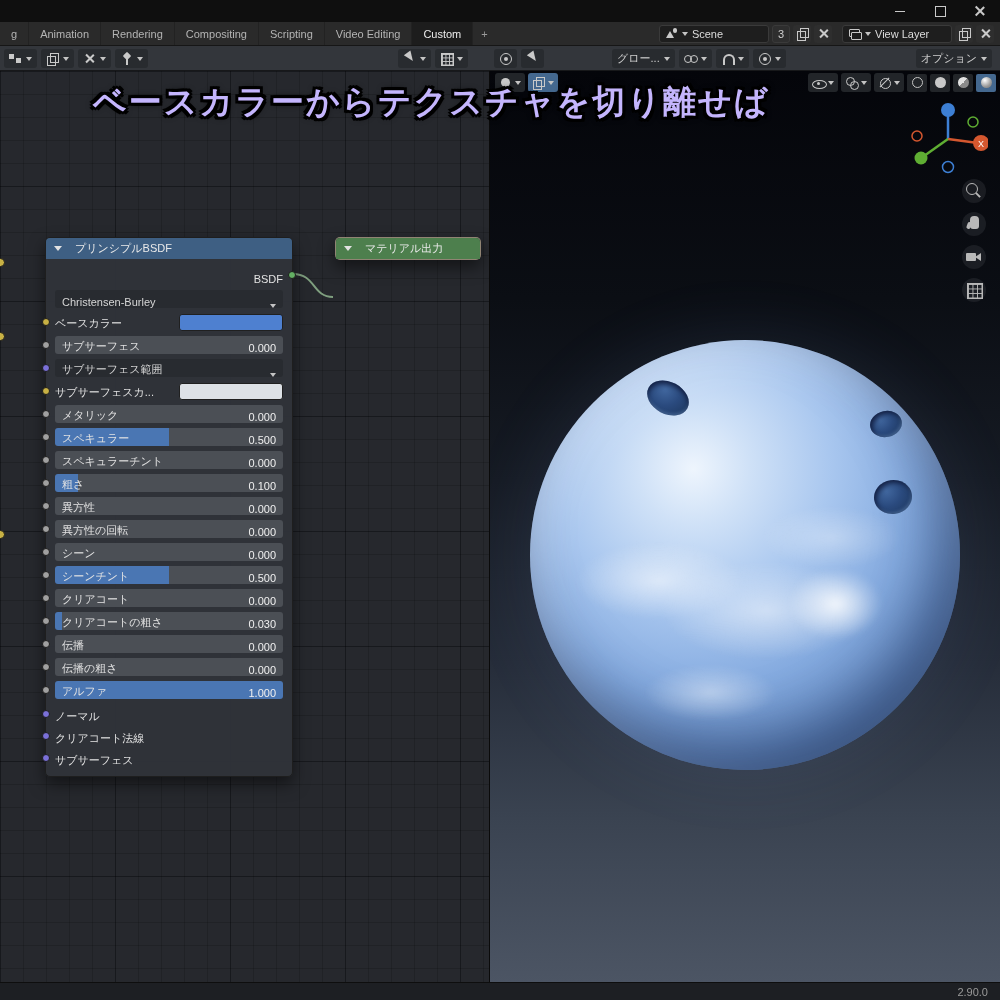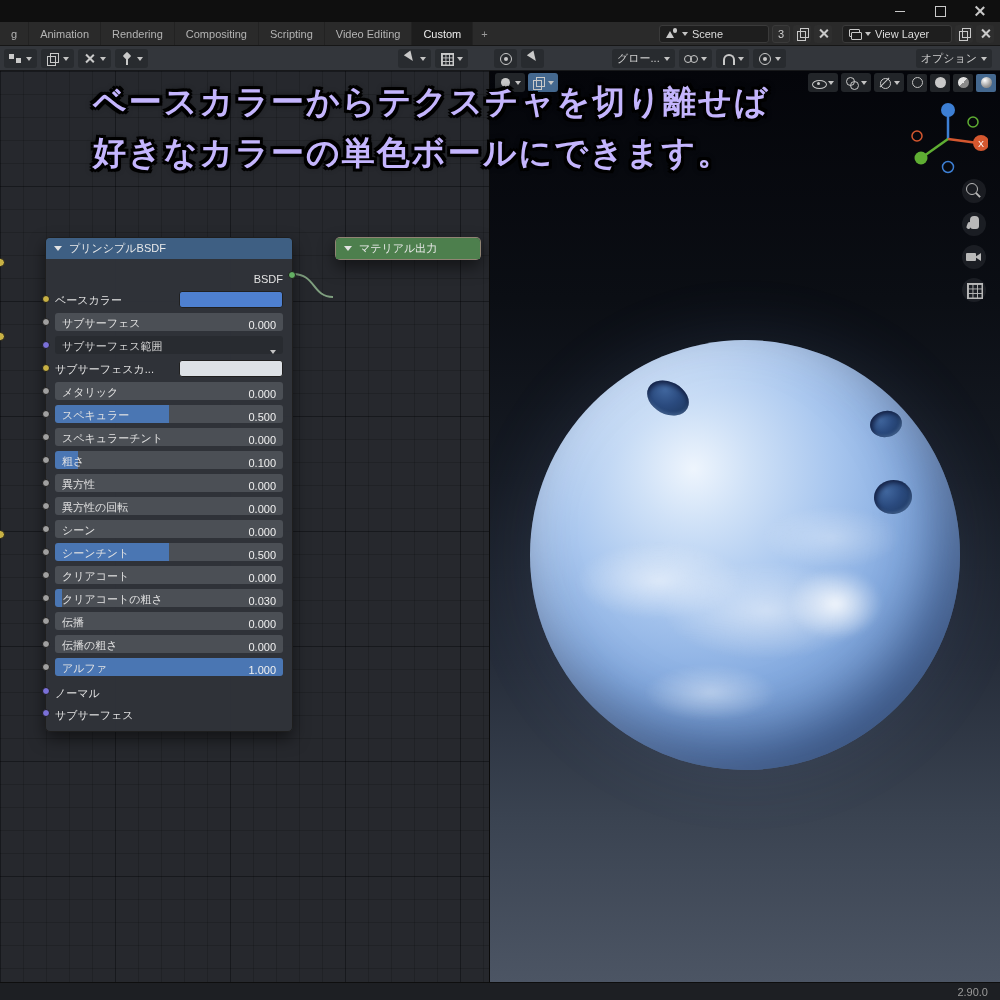--- a/index.html
+++ b/index.html
@@ -71,21 +71,21 @@
   linear-gradient(rgba(0,0,0,.16) 1px,transparent 1px),
   linear-gradient(90deg,rgba(0,0,0,.16) 1px,transparent 1px),
   linear-gradient(rgba(0,0,0,.25) 1px,transparent 1px),
   linear-gradient(90deg,rgba(0,0,0,.25) 1px,transparent 1px);
  background-size:23px 23px,23px 23px,115px 115px,115px 115px}
 .noodle{position:absolute;left:0;top:0;pointer-events:none}
 .edge-socket{position:absolute;left:-4px;width:9px;height:9px;border-radius:50%;background:#c8b144;border:1px solid #1c1c1c}
 
 .node{position:absolute;border-radius:5px;background:rgba(48,51,57,.97);box-shadow:0 7px 16px rgba(0,0,0,.5);border:1px solid #1e1e1e}
 .node.mat-out{border:1px solid rgba(225,200,165,.55)}
-.node-header{height:21px;border-radius:4px 4px 0 0;display:flex;align-items:center;gap:7px;padding:0 8px;color:#eaeaea}
+.node-header{height:21px;border-radius:4px 4px 0 0;display:flex;align-items:center;gap:13px;padding:0 8px;color:#eaeaea}
 .bsdf .node-header{background:var(--bsdf-header,#3e5f83)}
 .mat-out .node-header{background:var(--output-header,#4d7f4d)}
 .collapse{width:0;height:0;border-left:4px solid transparent;border-right:4px solid transparent;border-top:5px solid #e2e2e2}
 .node-body{padding:6px 9px 6px}
 .node-row{position:relative;height:18px;margin-bottom:5px;border-radius:3px;display:flex;align-items:flex-end;gap:5px;padding:0 7px;background:#4b4f55;color:#e3e3e3}
 .node-row .label{flex:1;white-space:nowrap;overflow:hidden}
 .node-row .value{color:#f0f0f0}
 .node-row .swatch{display:none;width:104px;height:17px;border-radius:3px;border:1px solid #202020}
 .node-row .chev{display:none}
 .t-dropdown{background:#282b30;color:#d6d6d6}
@@ -295,20 +295,24 @@
     <div class="node bsdf" style="left:45px;top:166px;width:248px">
       <div class="node-header">
         <span class="collapse"></span>
         <span>プリンシプルBSDF</span>
       </div>
       <div class="node-body">
         <div class="node-row t-plain out-row">
           <span class="label">BSDF</span>
           <span class="socket socket-out"></span>
         </div>
+        <div class="node-row t-dropdown">
+          <span class="label">Christensen-Burley</span>
+          <span class="chev" style="display:inline-block"></span>
+        </div>
         <div class="node-row t-color">
             <span class="socket" style="background: rgb(200, 177, 68);"></span>
             <span class="label">ベースカラー</span>
 
             <span class="swatch" style="background: rgb(78, 128, 208);"></span>
 
           </div>
           <div class="node-row t-value">
             <span class="socket" style="background: rgb(160, 160, 160);"></span>
             <span class="label">サブサーフェス</span>
@@ -402,20 +406,25 @@
           </div>
           <div class="node-row t-slider" style="--fill: 100%;">
             <span class="socket" style="background: rgb(160, 160, 160);"></span>
             <span class="label">アルファ</span>
             <span class="value">1.000</span>
 
           </div>
           <div class="node-row t-plain">
             <span class="socket" style="background: rgb(122, 112, 216);"></span>
             <span class="label">ノーマル</span>
+
+          </div>
+          <div class="node-row t-plain">
+            <span class="socket" style="background: rgb(122, 112, 216);"></span>
+            <span class="label">クリアコート法線</span>
 
           </div>
           <div class="node-row t-plain">
             <span class="socket" style="background: rgb(122, 112, 216);"></span>
             <span class="label">サブサーフェス</span>
 
           </div>
       </div>
     </div>
 
@@ -488,18 +497,17 @@
       <div class="nav-btn i-zoom"></div>
         <div class="nav-btn i-hand"></div>
         <div class="nav-btn i-camera"></div>
         <div class="nav-btn i-grid"></div>
     </div>
   </div>
 </div>
 
 <div class="overlay-caption">
   <div>ベースカラーからテクスチャを切り離せば</div>
-  <div>好きなカラーの単色ボールにできます。</div>
 </div>
 
 <div class="statusbar">
   <span>2.90.0</span>
 </div>
 
 </body></html>

